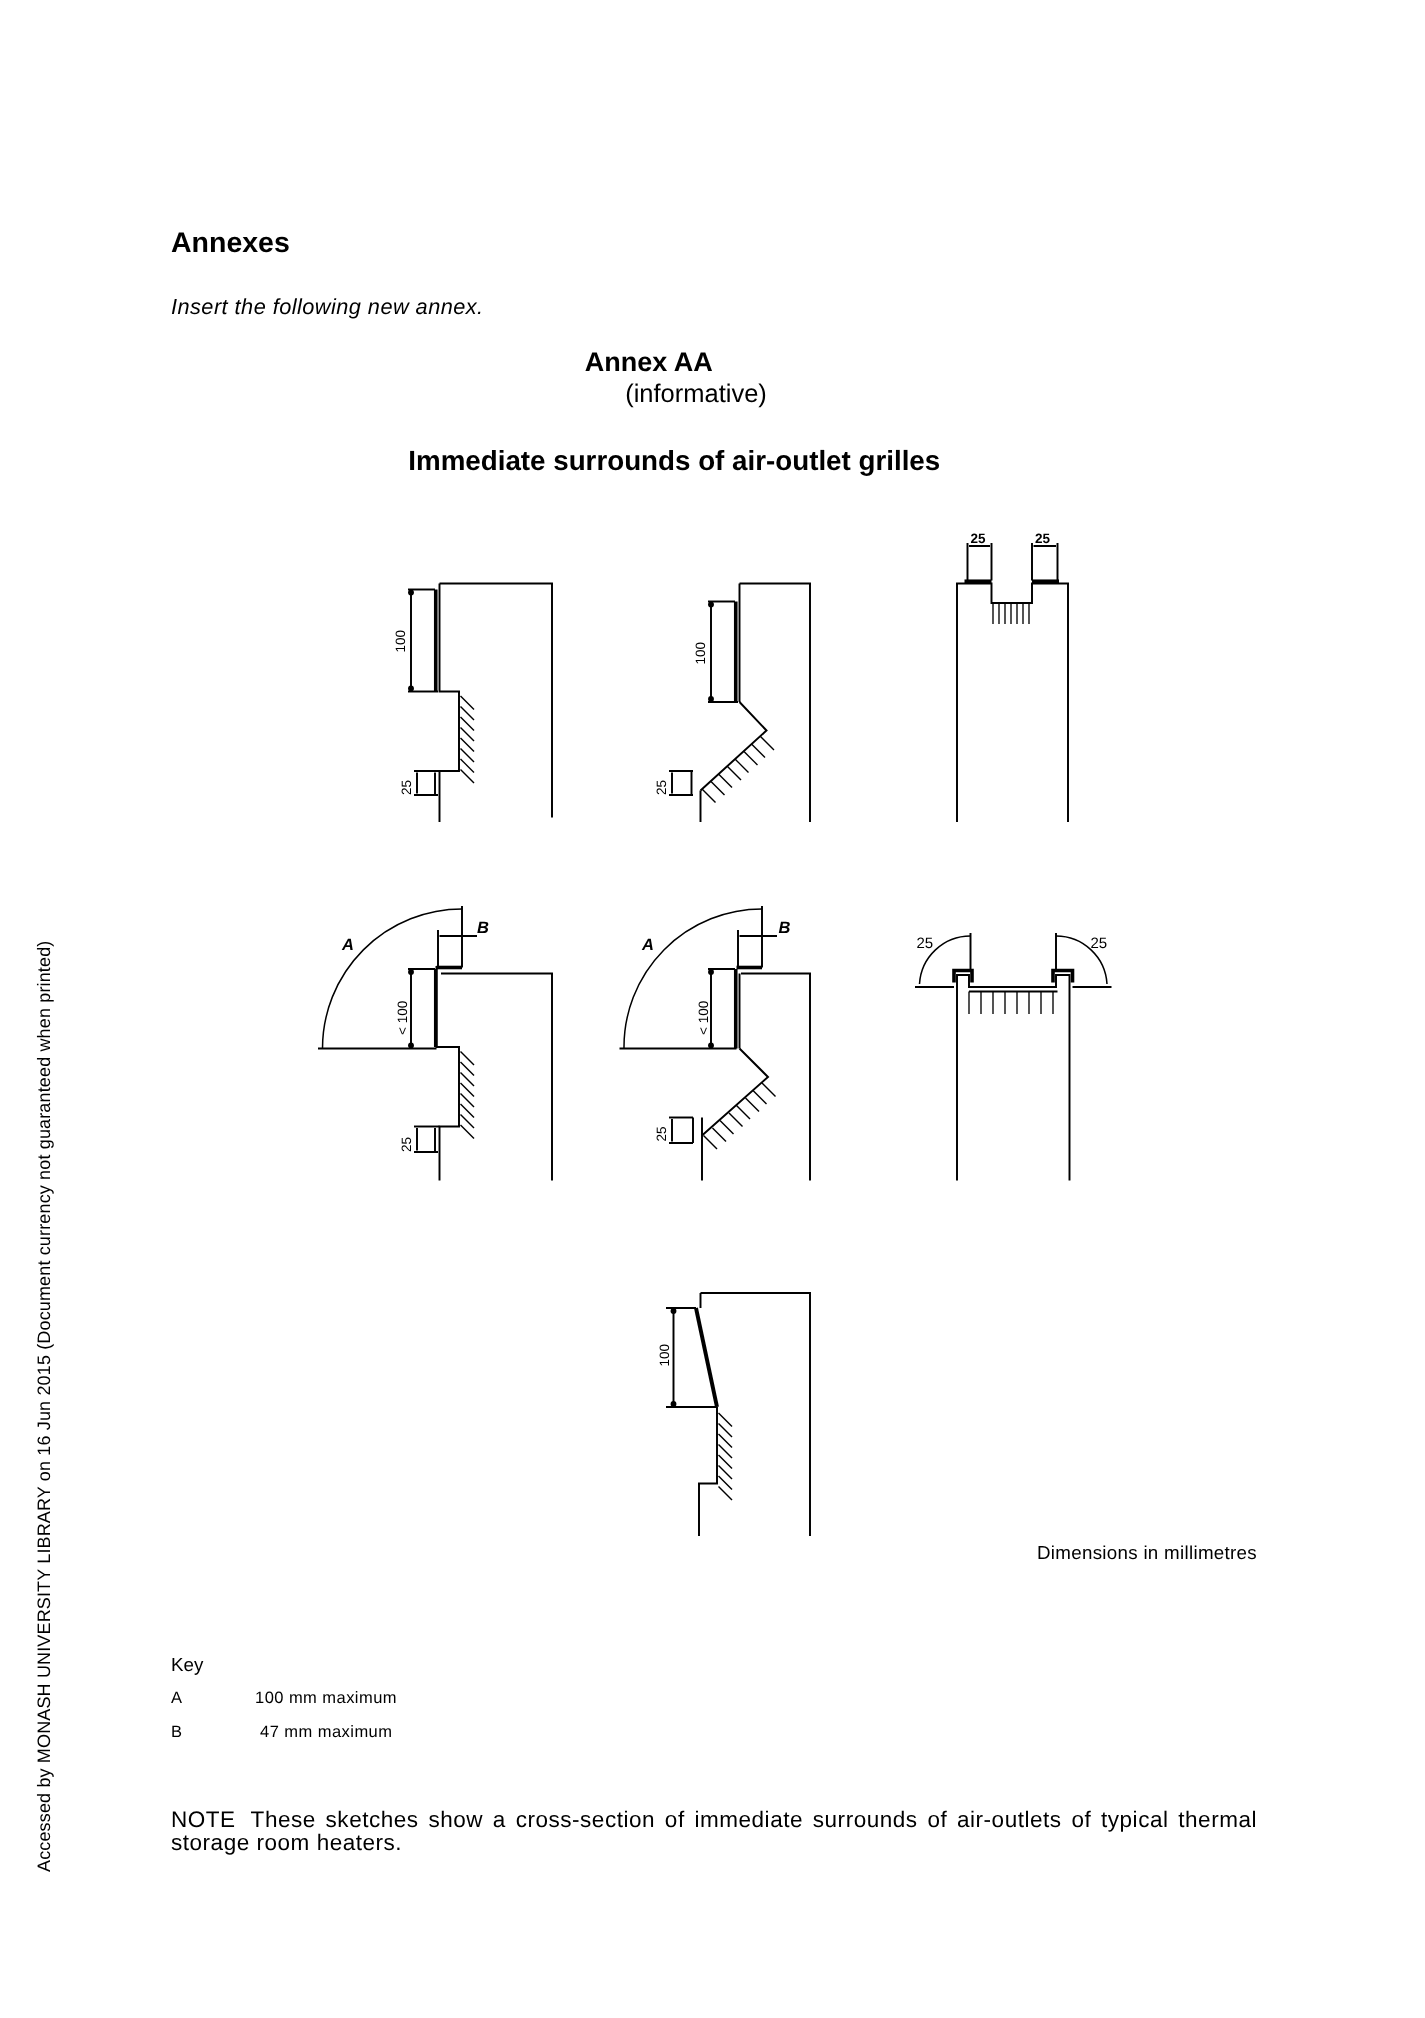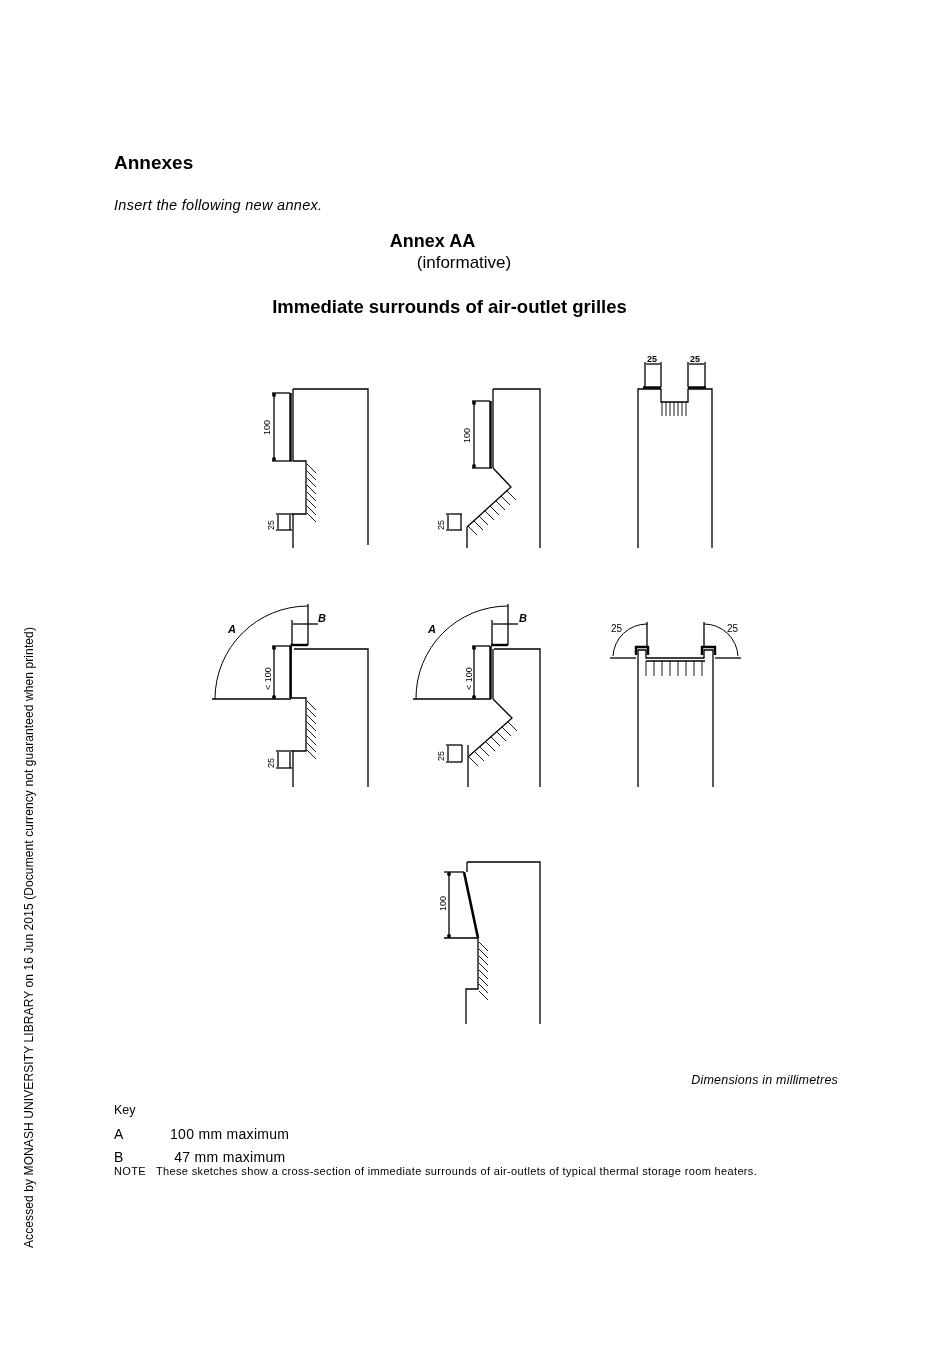--- a/index.html
+++ b/index.html
@@ -4,25 +4,25 @@
 <style>
   html, body { margin:0; padding:0; background:#ffffff; }
   body { width:950px; height:1345px; position:relative; overflow:hidden; font-family:"Liberation Sans", sans-serif; color:#000; }
   .abs { position:absolute; }
   .h-annexes { left:114px; top:152px; font-size:19px; font-weight:bold; }
   .instr { left:114px; top:197px; font-size:14.5px; font-style:italic; letter-spacing:0.3px; }
   .annex-title { left:0; width:865px; top:231px; text-align:center; font-size:18px; font-weight:bold; }
   .annex-sub { left:0; width:928px; top:253px; text-align:center; font-size:17px; }
   .fig-title { left:0; width:899px; top:296px; text-align:center; font-size:18.5px; font-weight:bold; }
   .figure { left:0; top:0; }
-  .dims { right:112px; top:1073px; font-size:12.5px; font-style:italic; letter-spacing:0.2px; }
+  .dims { right:112px; top:1028px; font-size:12.5px; letter-spacing:0.2px; }
   .key-h { left:114px; top:1103px; font-size:12.5px; font-weight:normal; }
-  .key-row { left:114px; font-size:14px; letter-spacing:0.3px; }
+  .key-row { left:114px; font-size:11px; letter-spacing:0.3px; }
   .key-letter { display:inline-block; width:56px; }
-  .note { left:114px; top:1164px; width:724px; font-size:11px; text-align:justify; letter-spacing:0.35px; line-height:15px; }
+  .note { left:114px; top:1206px; width:724px; font-size:15px; text-align:justify; letter-spacing:0.35px; line-height:15px; }
   .note-label { margin-right:10px; }
   .side { left:22px; top:1248px; transform-origin:0 0; transform:rotate(-90deg); font-size:12px; white-space:nowrap; letter-spacing:0.1px; }
   svg text { font-family:"Liberation Sans", sans-serif; }
 </style>
 </head>
 <body>
 
 <div class="abs h-annexes">Annexes</div>
 <div class="abs instr">Insert the following new annex.</div>
 <div class="abs annex-title">Annex AA</div>

